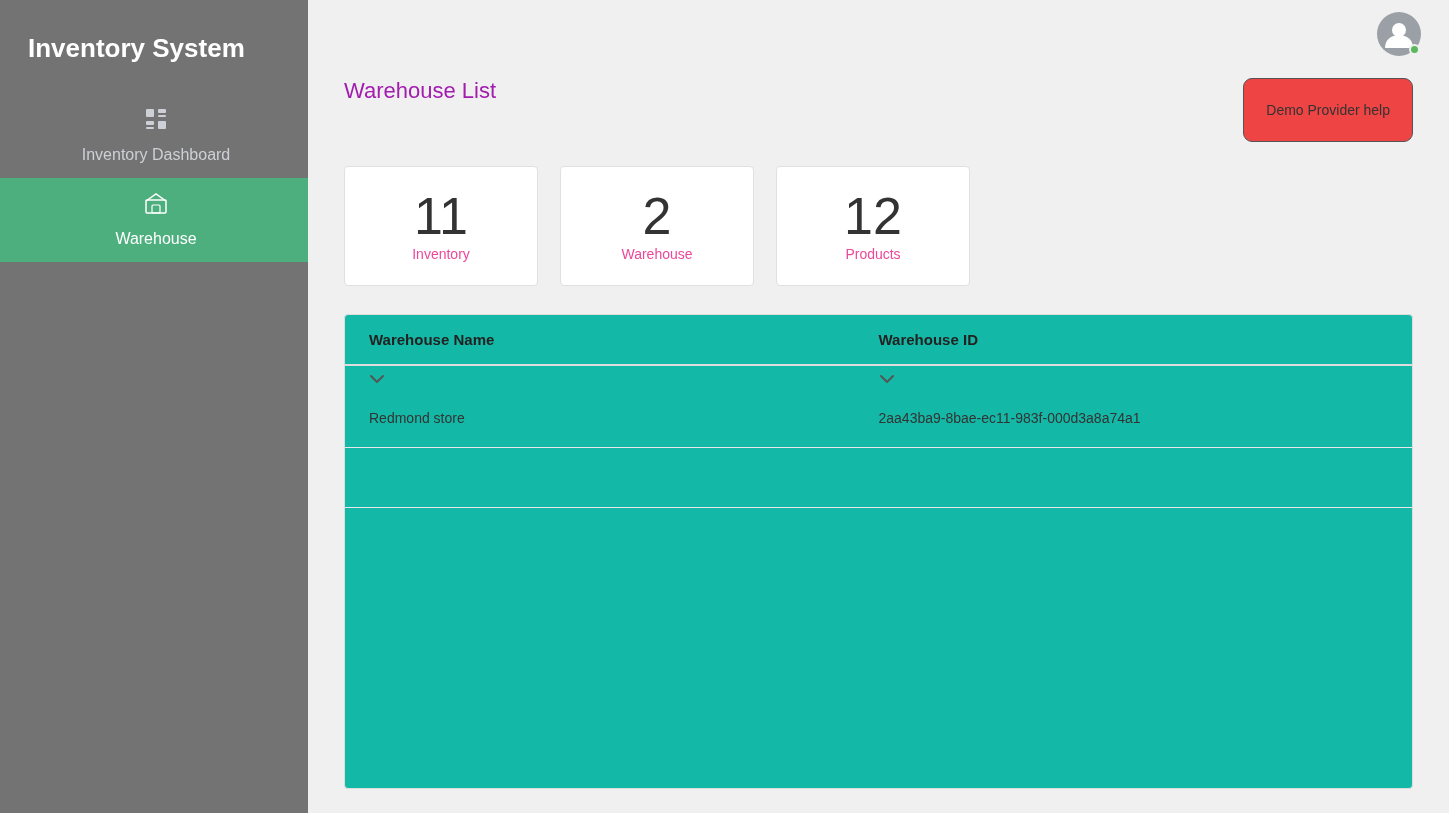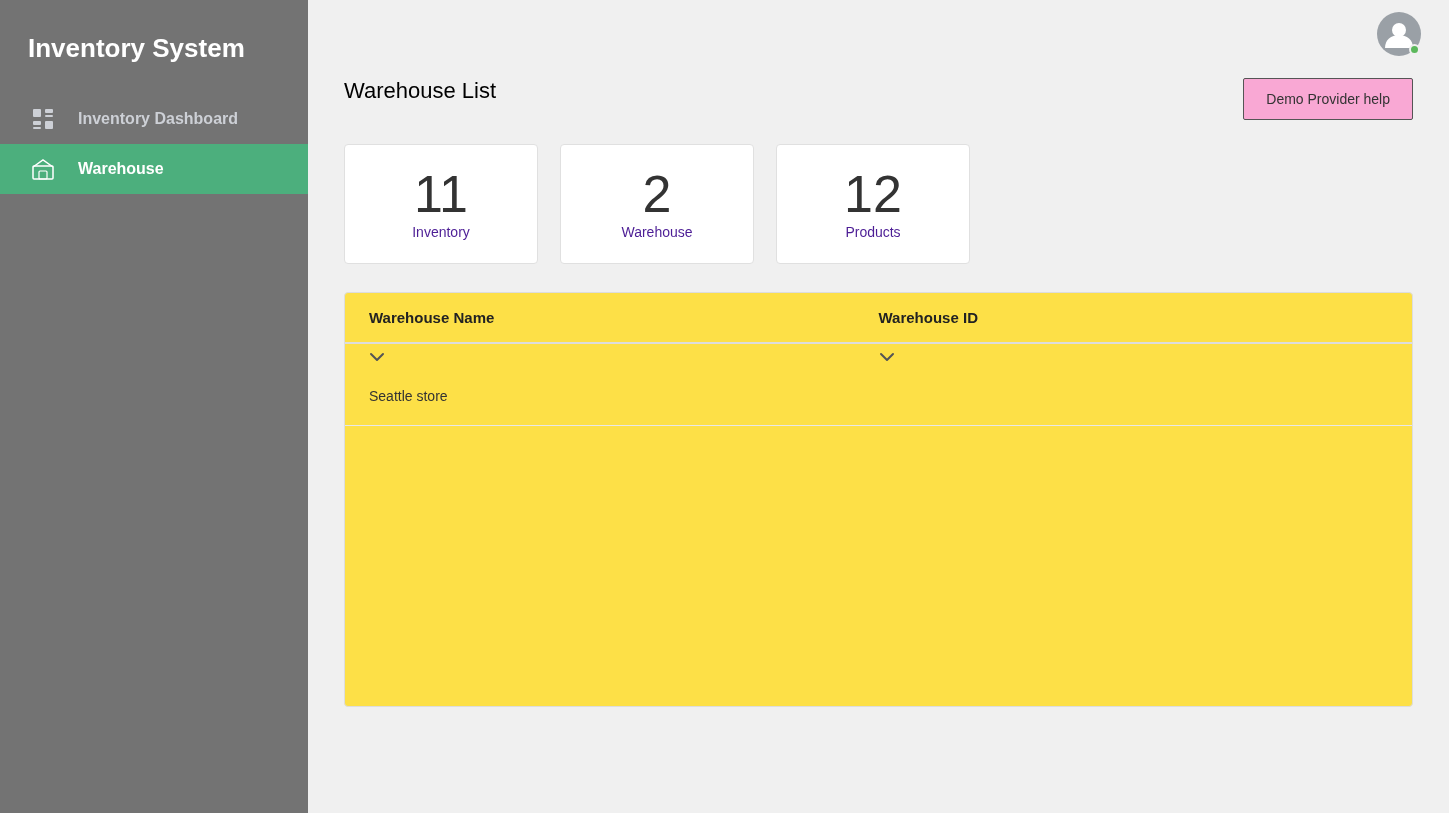--- a/index.html
+++ b/index.html
@@ -29,28 +29,29 @@
       padding: 32px 28px 28px 28px;
       line-height: 1.3;
     }
     .sidebar-nav {
       display: flex;
       flex-direction: column;
     }
     .sidebar-item {
       display: flex;
       align-items: center;
-      gap: 24px;
+      gap: 16px;
       padding: 14px 28px;
       cursor: pointer;
       color: #cdd0d6;
       font-size: 16px;
-      font-weight: 700;
+      font-weight: 400;
       border-left: 4px solid transparent;
       transition: background 0.15s;
+      flex-direction: column;
     }
     .sidebar-item.active {
       background: #4caf7d;
       color: #fff;
       border-left: 4px solid #4caf7d;
     }
     .sidebar-icon {
       width: 22px;
       height: 22px;
       display: flex;
@@ -106,31 +107,31 @@
     }
 
     
     .page-content {
       padding: 16px 36px 36px 36px;
       flex: 1;
     }
     .page-title {
       font-size: 22px;
       font-weight: 400;
-      color: #000000;
-      margin-bottom: 16px;
+      color: #a21caf;
+      margin-bottom: 32px;
     }
     .help-btn {
       border: 1.5px solid #555;
-      background: #f9a8d4;
+      background: #ef4444;
       color: #333;
       font-size: 14px;
-      padding: 12px 22px;
+      padding: 23px 22px;
       cursor: pointer;
-      border-radius: 2px;
+      border-radius: 9px;
       font-family: inherit;
     }
 
     
     .stats-row {
       display: flex;
       gap: 22px;
       margin-bottom: 28px;
     }
     .stat-card {
@@ -146,27 +147,27 @@
       padding: 18px 10px;
     }
     .stat-number {
       font-size: 52px;
       font-weight: 300;
       color: #333;
       line-height: 1;
     }
     .stat-label {
       font-size: 14px;
-      color: #4c1d95;
+      color: #ec4899;
       margin-top: 4px;
     }
 
     
     .table-container {
-      background: #fde047;
+      background: #14b8a6;
       border: 1px solid #ddd;
       border-radius: 4px;
       overflow: hidden;
     }
     .table-header-row {
       display: grid;
       grid-template-columns: 1fr 1fr;
       border-bottom: 2px solid #ddd;
       padding: 16px 24px;
     }
@@ -294,22 +295,25 @@
             <path d="M2 2L8 8L14 2" stroke="#555" stroke-width="2" stroke-linecap="round" stroke-linejoin="round"></path>
           </svg>
         </div>
         <div class="sort-chevron">
           <svg width="16" height="10" viewBox="0 0 16 10" fill="none" xmlns="http://www.w3.org/2000/svg">
             <path d="M2 2L8 8L14 2" stroke="#555" stroke-width="2" stroke-linecap="round" stroke-linejoin="round"></path>
           </svg>
         </div>
       </div>
 
-
       <div class="table-data-row">
-        <div class="table-cell">Seattle store</div>
+        <div class="table-cell">Redmond store</div>
+        <div class="table-cell">2aa43ba9-8bae-ec11-983f-000d3a8a74a1</div>
+      </div>
+
+      <div class="table-data-row">
       </div>
 
       <div class="table-bottom-space"></div>
     </div>
 
   </div>
 </div>
 
 </body></html>

